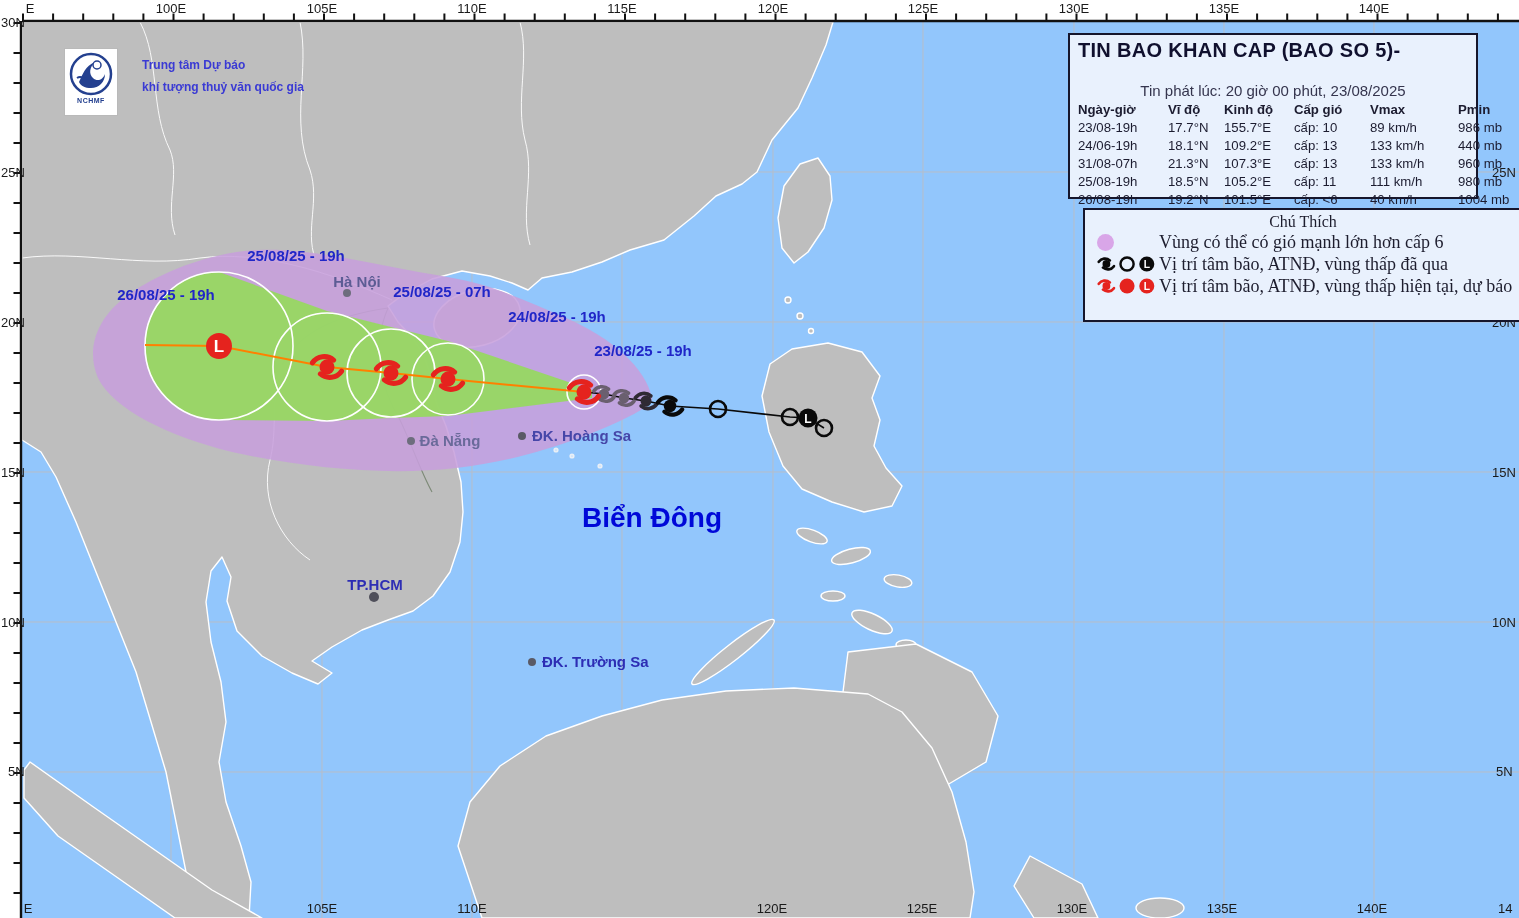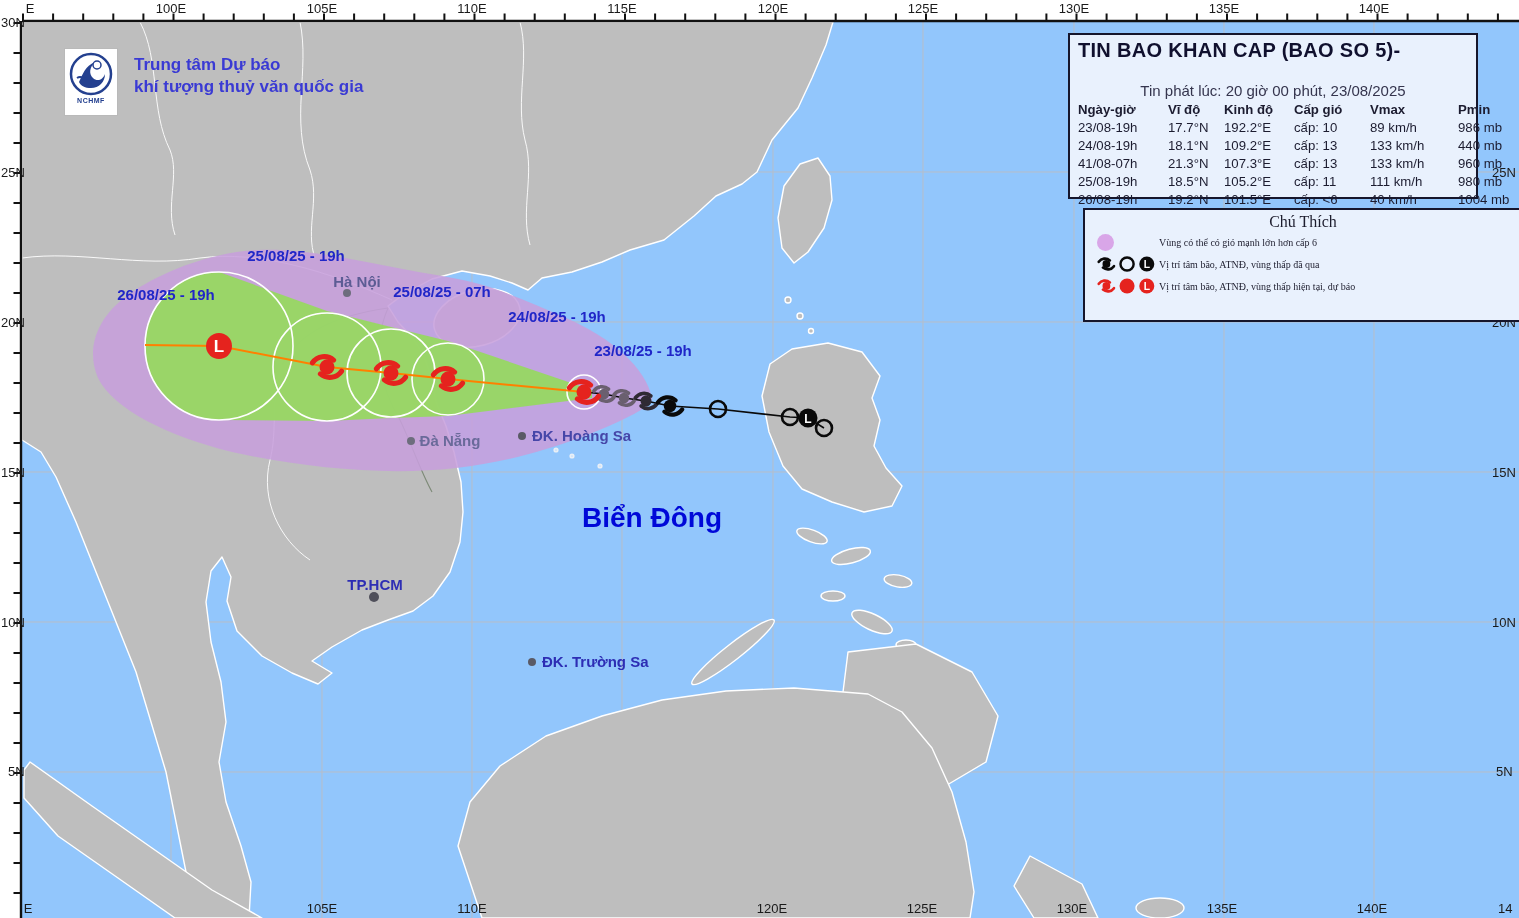--- a/index.html
+++ b/index.html
@@ -5,34 +5,34 @@
   html,body{margin:0;padding:0;background:#ffffff;}
   body{width:1519px;height:918px;overflow:hidden;font-family:"Liberation Sans",sans-serif;position:relative;}
   #stage{position:absolute;left:0;top:0;width:1519px;height:918px;}
   svg text{user-select:none;}
 
   
   .overlay{position:absolute;box-sizing:border-box;}
   #logo-block{left:64px;top:48px;width:420px;height:70px;display:flex;align-items:flex-start;}
   #logo-box{width:54px;height:68px;background:#ffffff;border:1px solid #b9b9b9;display:flex;flex-direction:column;align-items:center;justify-content:flex-start;padding-top:3px;box-sizing:border-box;}
   #logo-text{font-size:7px;font-weight:bold;color:#24408f;margin-top:1px;letter-spacing:0.5px;}
-  #org-lines{margin-left:16px;margin-top:6px;line-height:22px;font-weight:bold;font-size:17px;color:#3a3ad4;}
+  #org-lines{margin-left:24px;margin-top:6px;line-height:22px;font-weight:bold;font-size:12px;color:#3a3ad4;}
 
   #bulletin-box{left:1068px;top:33px;width:410px;height:166px;background:#e9f1fd;border:2px solid #16162c;padding:4px 8px 2px 8px;color:#1c1c30;}
   #bulletin-title{font-weight:bold;font-size:20px;color:#10102e;letter-spacing:0.3px;}
   #bulletin-issued{text-align:center;font-size:15px;color:#35354e;margin-top:20px;}
   .btable{display:grid;grid-template-columns:90px 56px 70px 76px 88px 62px;font-size:13.2px;line-height:18px;margin-top:2px;}
   .btable .hdr{font-weight:bold;}
 
   #legend-box{left:1083px;top:208px;width:440px;height:114px;background:#e9f1fd;border:2px solid #16162c;padding:2px 6px;color:#1d1d2e;font-family:"Liberation Serif",serif;}
   #legend-title{text-align:center;font-size:16px;margin-top:1px;}
   .lrow{display:flex;align-items:center;height:22px;}
   .lsym{width:68px;display:flex;align-items:center;justify-content:flex-start;gap:2px;flex:0 0 68px;padding-left:6px;box-sizing:border-box;}
   .ldot{width:17px;height:17px;border-radius:50%;}
-  .ltxt{font-size:10px;white-space:nowrap;}
+  .ltxt{font-size:18px;white-space:nowrap;}
 </style>
 </head>
 <body>
 
 <div id="stage">
 <svg width="1519" height="918" viewBox="0 0 1519 918">
   <defs>
     <symbol id="ty" viewBox="0 0 24 24">
       <circle cx="12" cy="12" r="5" fill="currentColor"></circle>
       <path d="M16.4 7.4 A9.6 9.6 0 0 0 2.3 9.2" stroke="currentColor" stroke-width="3.4" fill="none" stroke-linecap="round"></path>
@@ -235,33 +235,33 @@
   <div class="btable">
     <div class="hdr">Ngày-giờ</div>
     <div class="hdr">Vĩ độ</div>
     <div class="hdr">Kinh độ</div>
     <div class="hdr">Cấp gió</div>
     <div class="hdr">Vmax</div>
     <div class="hdr">Pmin</div>
 
     <div>23/08-19h</div>
     <div>17.7°N</div>
-    <div>192.2°E</div>
+    <div>155.7°E</div>
     <div>cấp: 10</div>
     <div>89 km/h</div>
     <div>986 mb</div>
 
-    <div>24/08-19h</div>
+    <div>24/06-19h</div>
     <div>18.1°N</div>
     <div>109.2°E</div>
     <div>cấp: 13</div>
     <div>133 km/h</div>
     <div>440 mb</div>
 
-    <div>41/08-07h</div>
+    <div>31/08-07h</div>
     <div>21.3°N</div>
     <div>107.3°E</div>
     <div>cấp: 13</div>
     <div>133 km/h</div>
     <div>960 mb</div>
 
     <div>25/08-19h</div>
     <div>18.5°N</div>
     <div>105.2°E</div>
     <div>cấp: 11</div>

